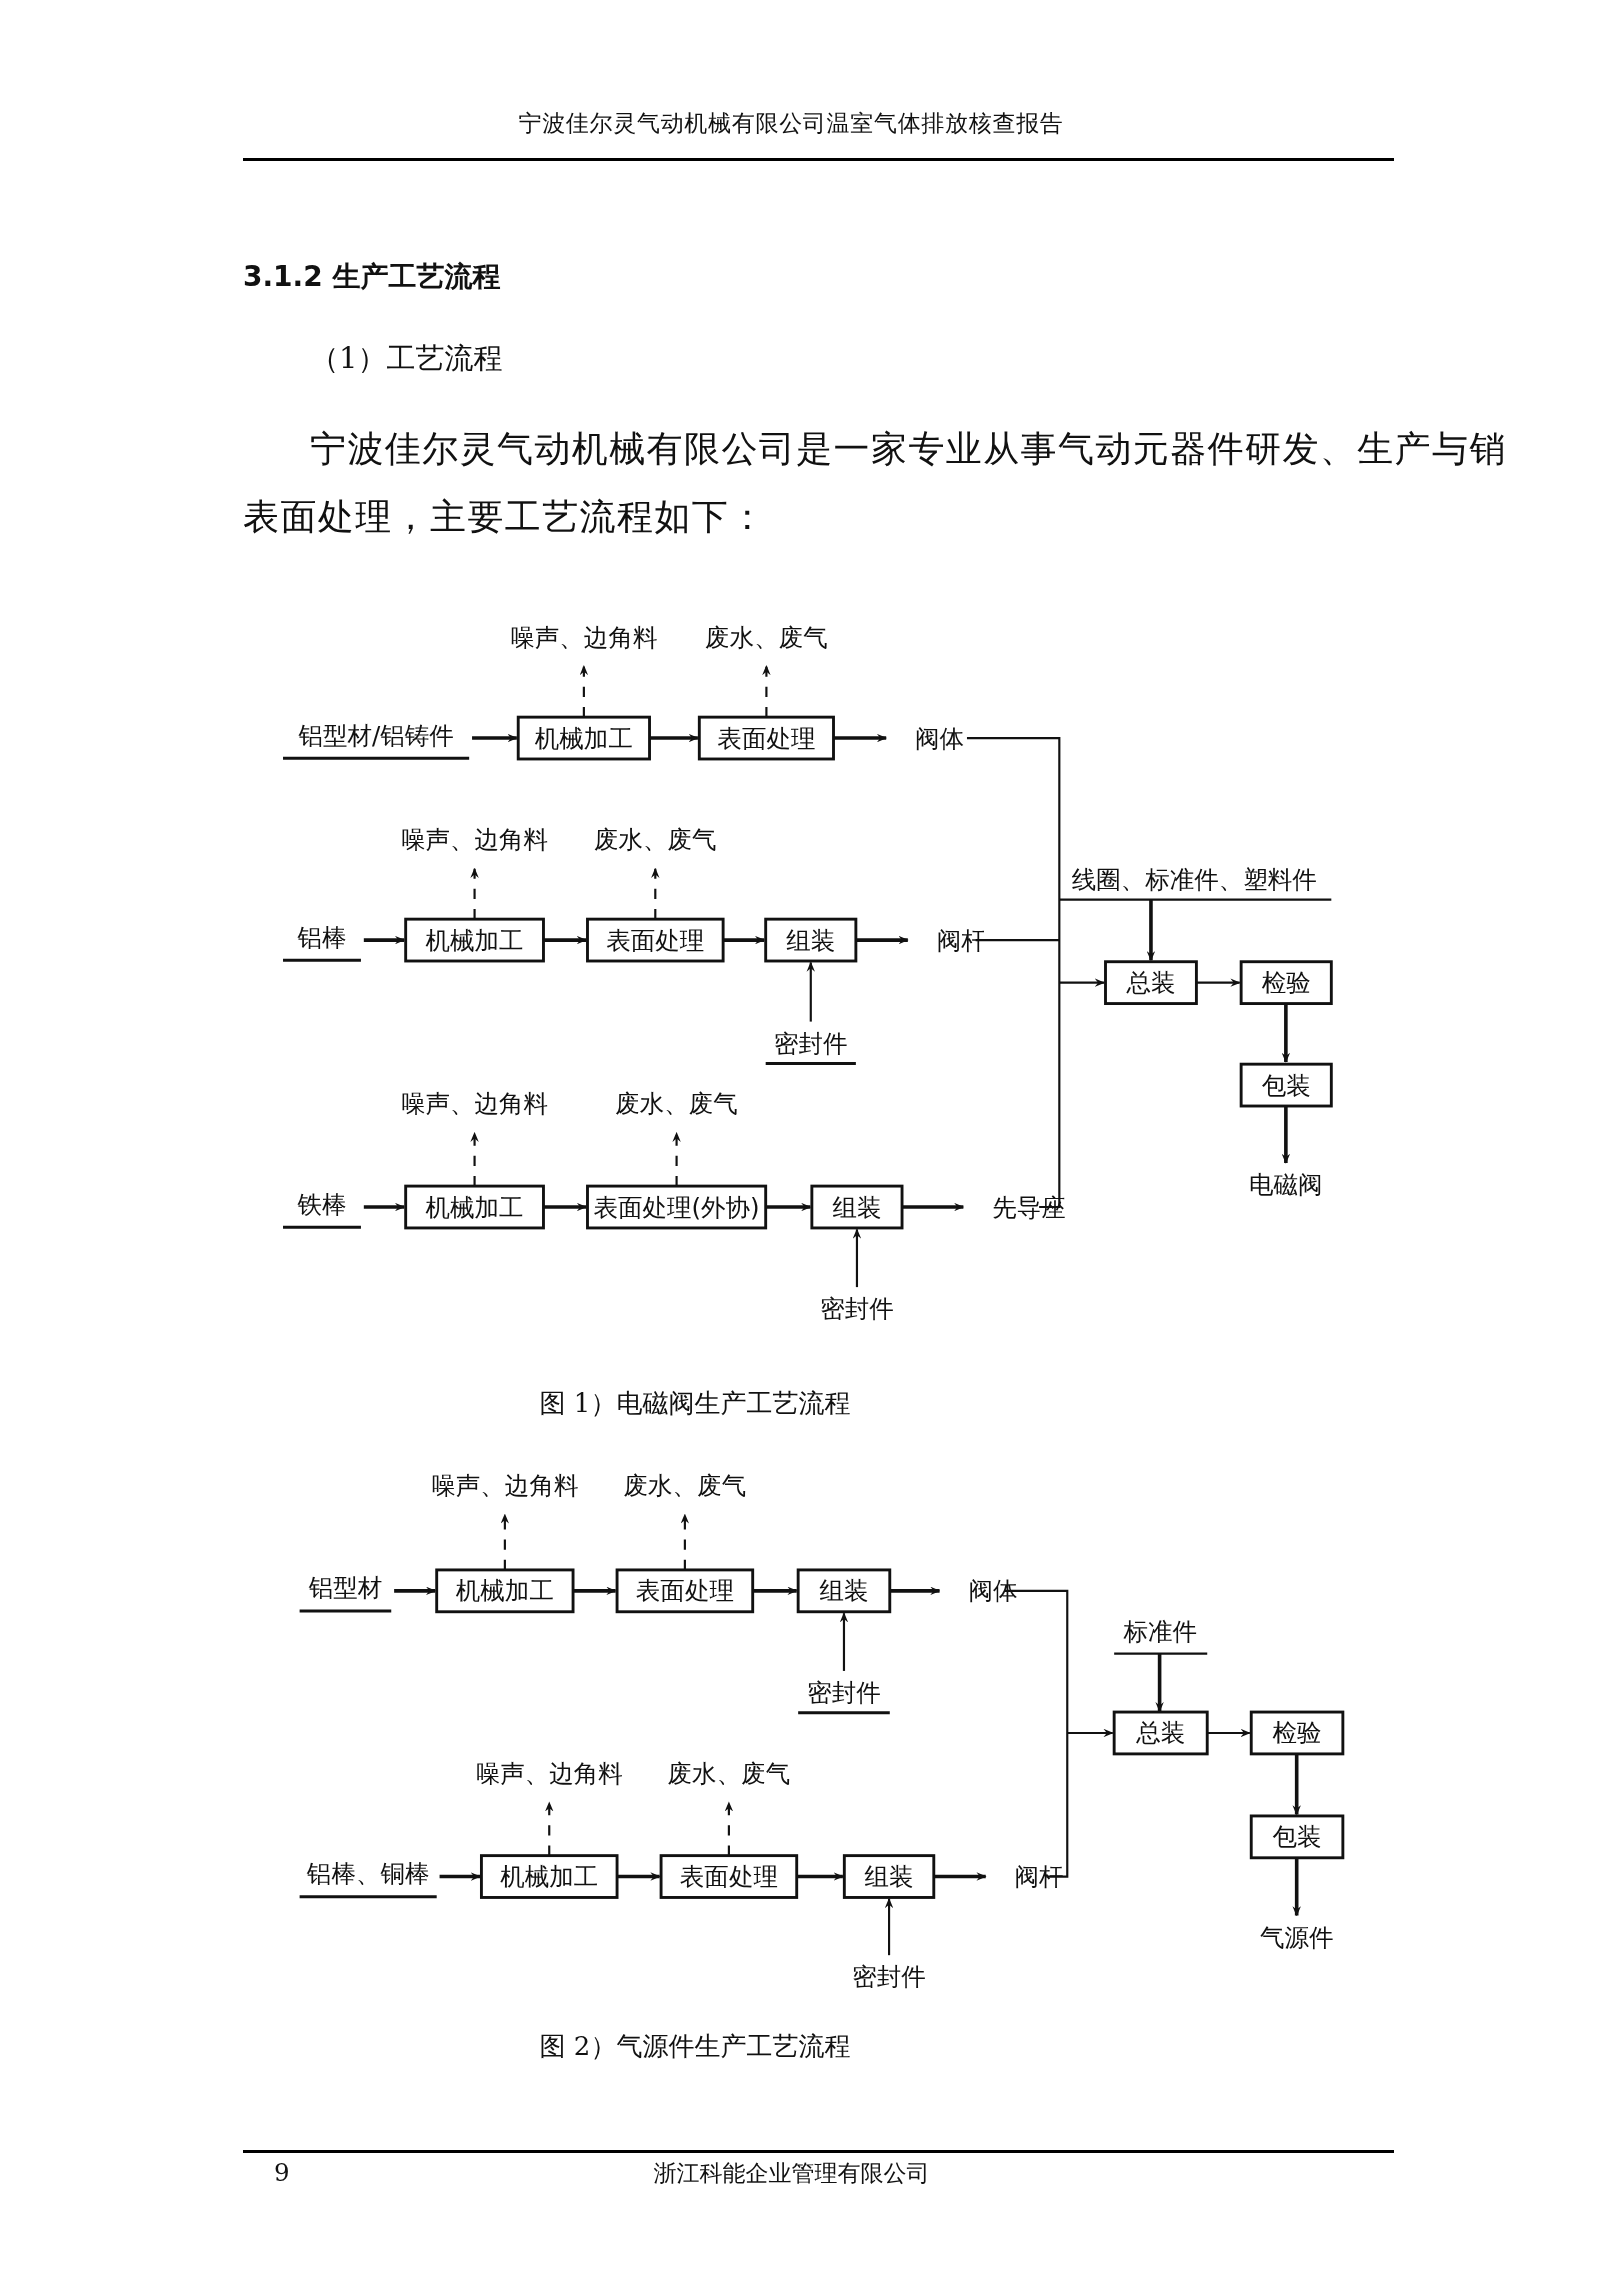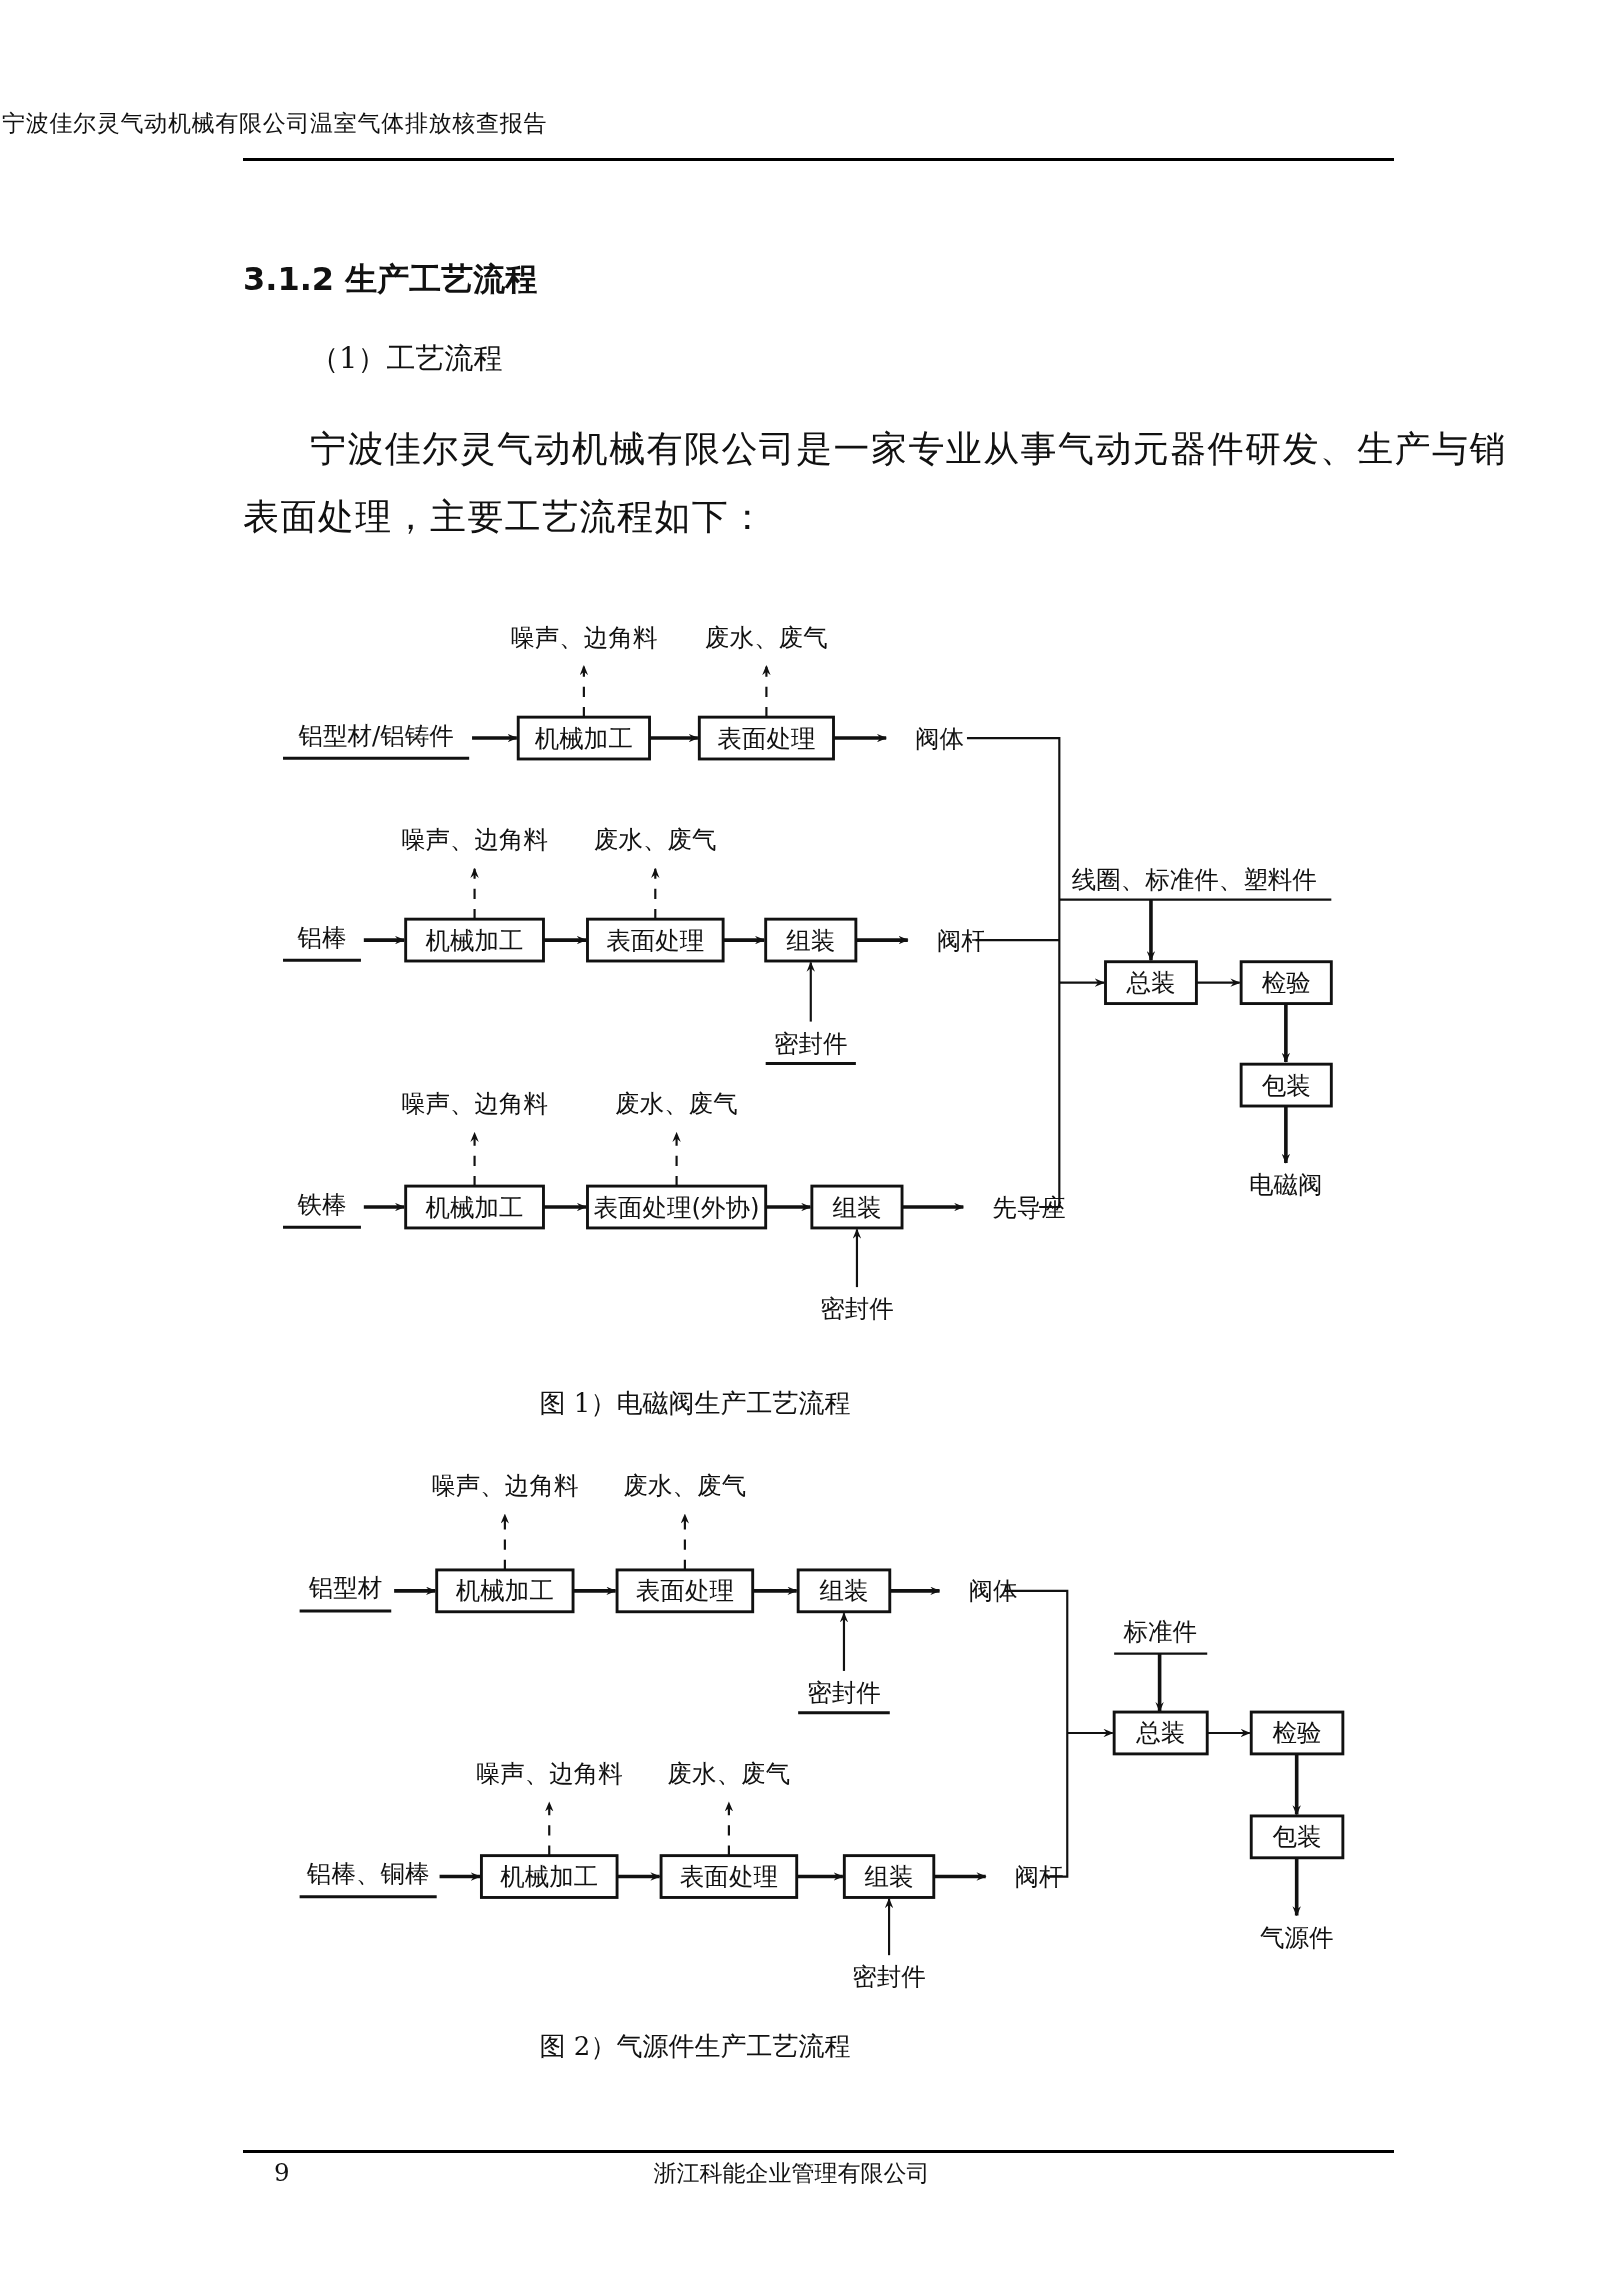--- a/index.html
+++ b/index.html
@@ -1,21 +1,21 @@
 <!DOCTYPE html>
 <html style="font-size:11.5px"><head>
 <meta charset="utf-8">
 <style>
   html, body { margin: 0; padding: 0; background: #ffffff; }
   body { width: 1623px; height: 2295px; position: relative; overflow: hidden;
          font-family: "DejaVu Serif", "Liberation Serif", serif; color: #111; }
   .abs { position: absolute; white-space: nowrap; }
-  .hdr { left: 2px; width: 1550px; top: 108px; text-align: left; font-size: 23px; letter-spacing: 0.7px; }
+  .hdr { left: 16px; width: 1550px; top: 108px; text-align: center; font-size: 23px; letter-spacing: 0.7px; }
   .rule { position: absolute; left: 243px; width: 1151px; height: 2.9px; background: #000; }
-  .h3 { left: 243px; top: 258px; font-size: 32px; font-weight: bold; font-family: "DejaVu Sans", "Liberation Sans", sans-serif; }
+  .h3 { left: 243px; top: 258px; font-size: 28px; font-weight: bold; font-family: "DejaVu Sans", "Liberation Sans", sans-serif; }
   .h4 { left: 310px; top: 339px; font-size: 29px; font-weight: normal; }
   .para { font-size: 36px; letter-spacing: 1.4px; margin-top: 15px; }
   .caption { left: 0; width: 1390px; text-align: center; font-size: 26px; }
   .footer-num { left: 274px; top: 2158px; font-size: 24.5px; }
   .footer-co { left: 0; width: 1583px; top: 2158px; text-align: center; font-size: 23px; }
   svg#diagram { position: absolute; left: 0; top: 0; }
   svg text { font-family: "DejaVu Sans", "Liberation Sans", sans-serif; font-size: 34px; fill: #111; }
 </style>
 </head>
 <body>

